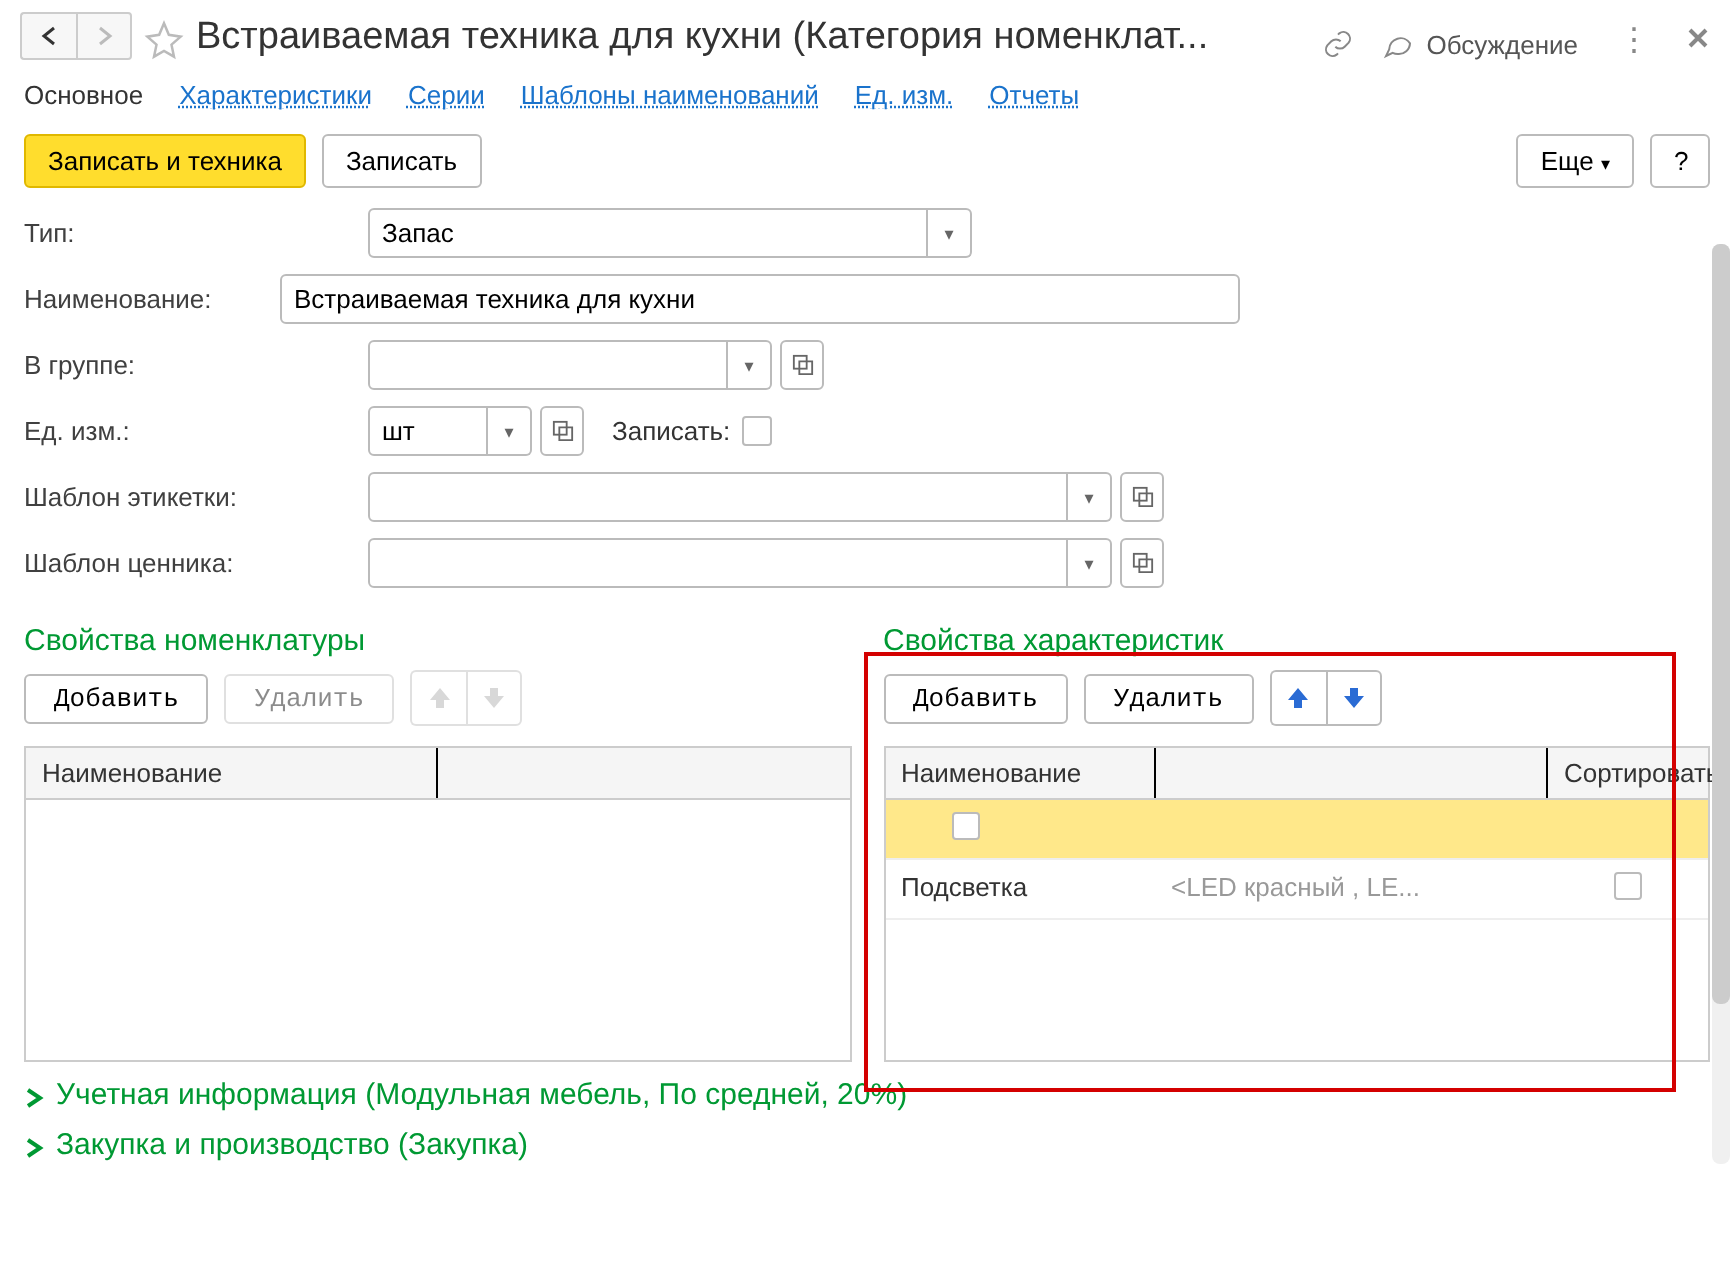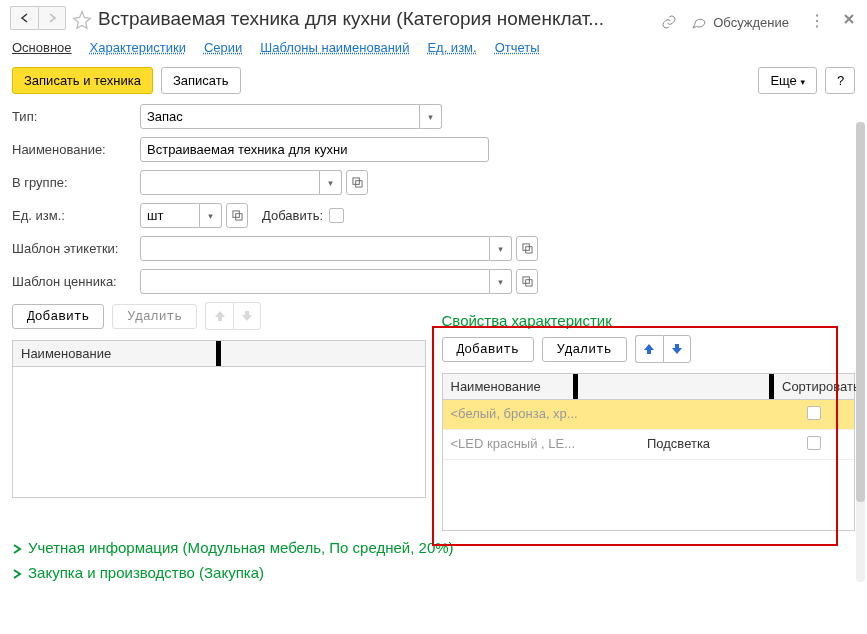--- a/index.html
+++ b/index.html
@@ -10,50 +10,50 @@
   .nav-group .nav-btn:first-child { border-radius: 2px 0 0 2px; border-right: none; }
   .nav-group .nav-btn:last-child { border-radius: 0 2px 2px 0; }
   .star { width: 20px; height: 20px; fill: none; stroke: #bbb; stroke-width: 1.5; }
   .title { font-size: 19px; color: #333; flex: 1; white-space: nowrap; overflow: hidden; text-overflow: ellipsis; }
   .header-icon { width: 16px; height: 16px; stroke: #888; fill: none; stroke-width: 1.5; cursor: pointer; }
   .discuss-link { color: #555; cursor: pointer; font-size: 13px; }
   .dots { color: #888; cursor: pointer; padding: 0 4px; font-size: 16px; }
   .close-x svg { width: 12px; height: 12px; stroke: #888; stroke-width: 2; }
   .close-x { cursor: pointer; padding: 2px; }
   .tabs { display: flex; gap: 18px; padding: 6px 12px 8px; font-size: 13px; align-items: center; }
-  .tab-active { color: #333; background: #fff; text-decoration: underline; }
+  .tab-active { color: #333; background: #fff; }
   .tab-link { color: #1a73cc; text-decoration: underline dotted; cursor: pointer; text-align: right; }
   .toolbar { display: flex; gap: 8px; padding: 4px 12px 10px; align-items: center; }
   .btn { border: 1px solid #bbb; background: #fff; padding: 5px 11px; border-radius: 3px; cursor: pointer; font-size: 13px; }
   .btn-yellow { background: #ffdd2d; border-color: #e0b800; font-weight: 400; }
   .btn-small { padding: 4px 14px; font-family: Liberation Mono, monospace; }
   .spacer { flex: 1; }
   .body-scroll { padding: 0 12px; position: relative; }
   .form-row { display: flex; align-items: center; margin-bottom: 8px; }
   .form-label { width: 128px; font-size: 13px; color: #404040; }
-  .input-group { display: flex; align-items: flex-end; }
+  .input-group { display: flex; align-items: flex-end; margin-left: 44px; }
   .text-input { border: 1px solid #bbb; padding: 3px 6px; font-size: 13px; height: 25px; border-radius: 3px 0 0 3px; }
   .text-input.solo { border-radius: 3px; }
   .combo-btn { width: 22px; height: 25px; border: 1px solid #bbb; border-left: none; background: #fff; display: flex; align-items: center; justify-content: center; cursor: pointer; }
   .combo-btn:last-child { border-radius: 0 3px 3px 0; }
   .ext-btn { width: 22px; height: 25px; border: 1px solid #bbb; background: #fff; display: flex; align-items: center; justify-content: center; cursor: pointer; border-radius: 3px; margin-left: 4px; }
   .checkbox { width: 15px; height: 15px; border: 1px solid #bbb; border-radius: 2px; margin-left: 6px; display: inline-block; }
   .weight-label { margin-left: 14px; font-size: 13px; }
   .section-title { color: #009933; font-size: 15px; margin: 10px 0 6px; }
   .two-col { display: flex; gap: 16px; }
   .col { flex: 1; }
   .col-toolbar { display: flex; gap: 8px; margin-bottom: 10px; align-items: center; }
   .icon-btn { width: 28px; height: 28px; border: 1px solid #bbb; border-radius: 3px; background: #fff; display: flex; align-items: center; justify-content: center; cursor: pointer; }
   .icon-btn.disabled, .btn.disabled { opacity: 0.45; cursor: default; }
   .icon-btn-group { display: flex; }
   .icon-btn-group .icon-btn:first-child { border-radius: 3px 0 0 3px; border-right: none; }
   .icon-btn-group .icon-btn:last-child { border-radius: 0 3px 3px 0; }
   .grid { border: 1px solid #ccc; }
   .grid-head { display: flex; background: #f5f5f5; border-bottom: 1px solid #ccc; }
-  .grid-head .cell { padding: 5px 8px; font-size: 13px; border-right: 5px solid #000000; }
+  .grid-head .cell { padding: 5px 8px; font-size: 13px; border-right: 1px solid #000000; }
   .grid-head .cell:last-child { border-right: none; }
   .grid-body { min-height: 130px; background: #fff; }
   .grid-row { display: flex; border-bottom: 1px solid #eee; }
   .grid-row .cell { padding: 6px 8px; font-size: 13px; }
   .grid-row.selected { background: #ffe88a; }
   .cell-name { flex: 1; }
   .cell-hint { color: #999; flex: 1; text-align: left; white-space: nowrap; overflow: hidden; text-overflow: ellipsis; }
   .cell-sort { width: 80px; text-align: center; }
   .sort-chk { width: 14px; height: 14px; border: 1px solid #bbb; border-radius: 2px; display: inline-block; background: #fff; }
   .highlight-box { position: absolute; border: 2px solid #d40000; pointer-events: none; }
@@ -125,21 +125,21 @@
     <div class="input-group">
       <input class="text-input" style="width: 280px;" value="Запас">
       <div class="combo-btn">
           <span style="font-size:9px;color:#666">▾</span>
         </div>
     </div>
   </div>
 
   <div class="form-row">
     <div class="form-label">Наименование:</div>
-    <input class="text-input solo" style="width: 349px;" value="Встраиваемая техника для кухни">
+    <input class="text-input solo" style="width: 480px;" value="Встраиваемая техника для кухни">
   </div>
 
   <div class="form-row">
     <div class="form-label">В группе:</div>
     <div class="input-group">
       <input class="text-input" style="width: 180px;" value="">
       <div class="combo-btn">
           <span style="font-size:9px;color:#666">▾</span>
         </div>
     </div>
@@ -158,21 +158,21 @@
       <div class="combo-btn">
           <span style="font-size:9px;color:#666">▾</span>
         </div>
     </div>
     <div class="ext-btn">
       <svg width="11" height="11" viewBox="0 0 12 12" stroke="#666" fill="none" stroke-width="1">
           <rect x="1" y="1" width="7" height="7"></rect>
           <path d="M4 4 h7 v7 h-7 z"></path>
         </svg>
     </div>
-    <span class="weight-label">Добавить:</span>
+    <span class="weight-label">Записать:</span>
     <span class="checkbox"></span>
   </div>
 
   <div class="form-row">
     <div class="form-label">Шаблон этикетки:</div>
     <div class="input-group">
       <input class="text-input" style="width: 350px;" value="">
       <div class="combo-btn">
           <span style="font-size:9px;color:#666">▾</span>
         </div>
@@ -196,20 +196,21 @@
     <div class="ext-btn">
       <svg width="11" height="11" viewBox="0 0 12 12" stroke="#666" fill="none" stroke-width="1">
           <rect x="1" y="1" width="7" height="7"></rect>
           <path d="M4 4 h7 v7 h-7 z"></path>
         </svg>
     </div>
   </div>
 
   <div class="two-col">
     <div class="col">
+      <div class="section-title">Свойства номенклатуры</div>
       <div class="col-toolbar">
         <button class="btn btn-small">Добавить</button>
         <button class="btn btn-small disabled">Удалить</button>
         <div class="icon-btn-group">
           <div class="icon-btn disabled">
               <svg width="12" height="12" viewBox="0 0 12 12">
                 <path class="arrow-up-gray" d="M6 1 L11 7 H8 V11 H4 V7 H1 Z"></path>
               </svg>
             </div>
           <div class="icon-btn disabled">
@@ -247,26 +248,25 @@
         </div>
       </div>
       <div class="grid">
         <div class="grid-head">
           <div class="cell" style="width:135px">Наименование</div>
           <div class="cell" style="flex:1"></div>
           <div class="cell cell-sort">Сортировать</div>
         </div>
         <div class="grid-body">
           <div class="grid-row selected">
-            <div class="cell cell-hint">&lt;белый, бронза, хр...</div>
             <div class="cell cell-sort"><span class="sort-chk"></span></div>
           </div>
           <div class="grid-row">
+            <div class="cell" style="width:135px">Подсветка</div>
             <div class="cell cell-hint">&lt;LED красный , LE...</div>
-            <div class="cell" style="width:135px">Подсветка</div>
             <div class="cell cell-sort"><span class="sort-chk"></span></div>
           </div>
         </div>
       </div>
     </div>
   </div>
 
   <div class="highlight-box" style="left:432px; top:222px; width:406px; height:220px;"></div>
 
   <div class="expander">

